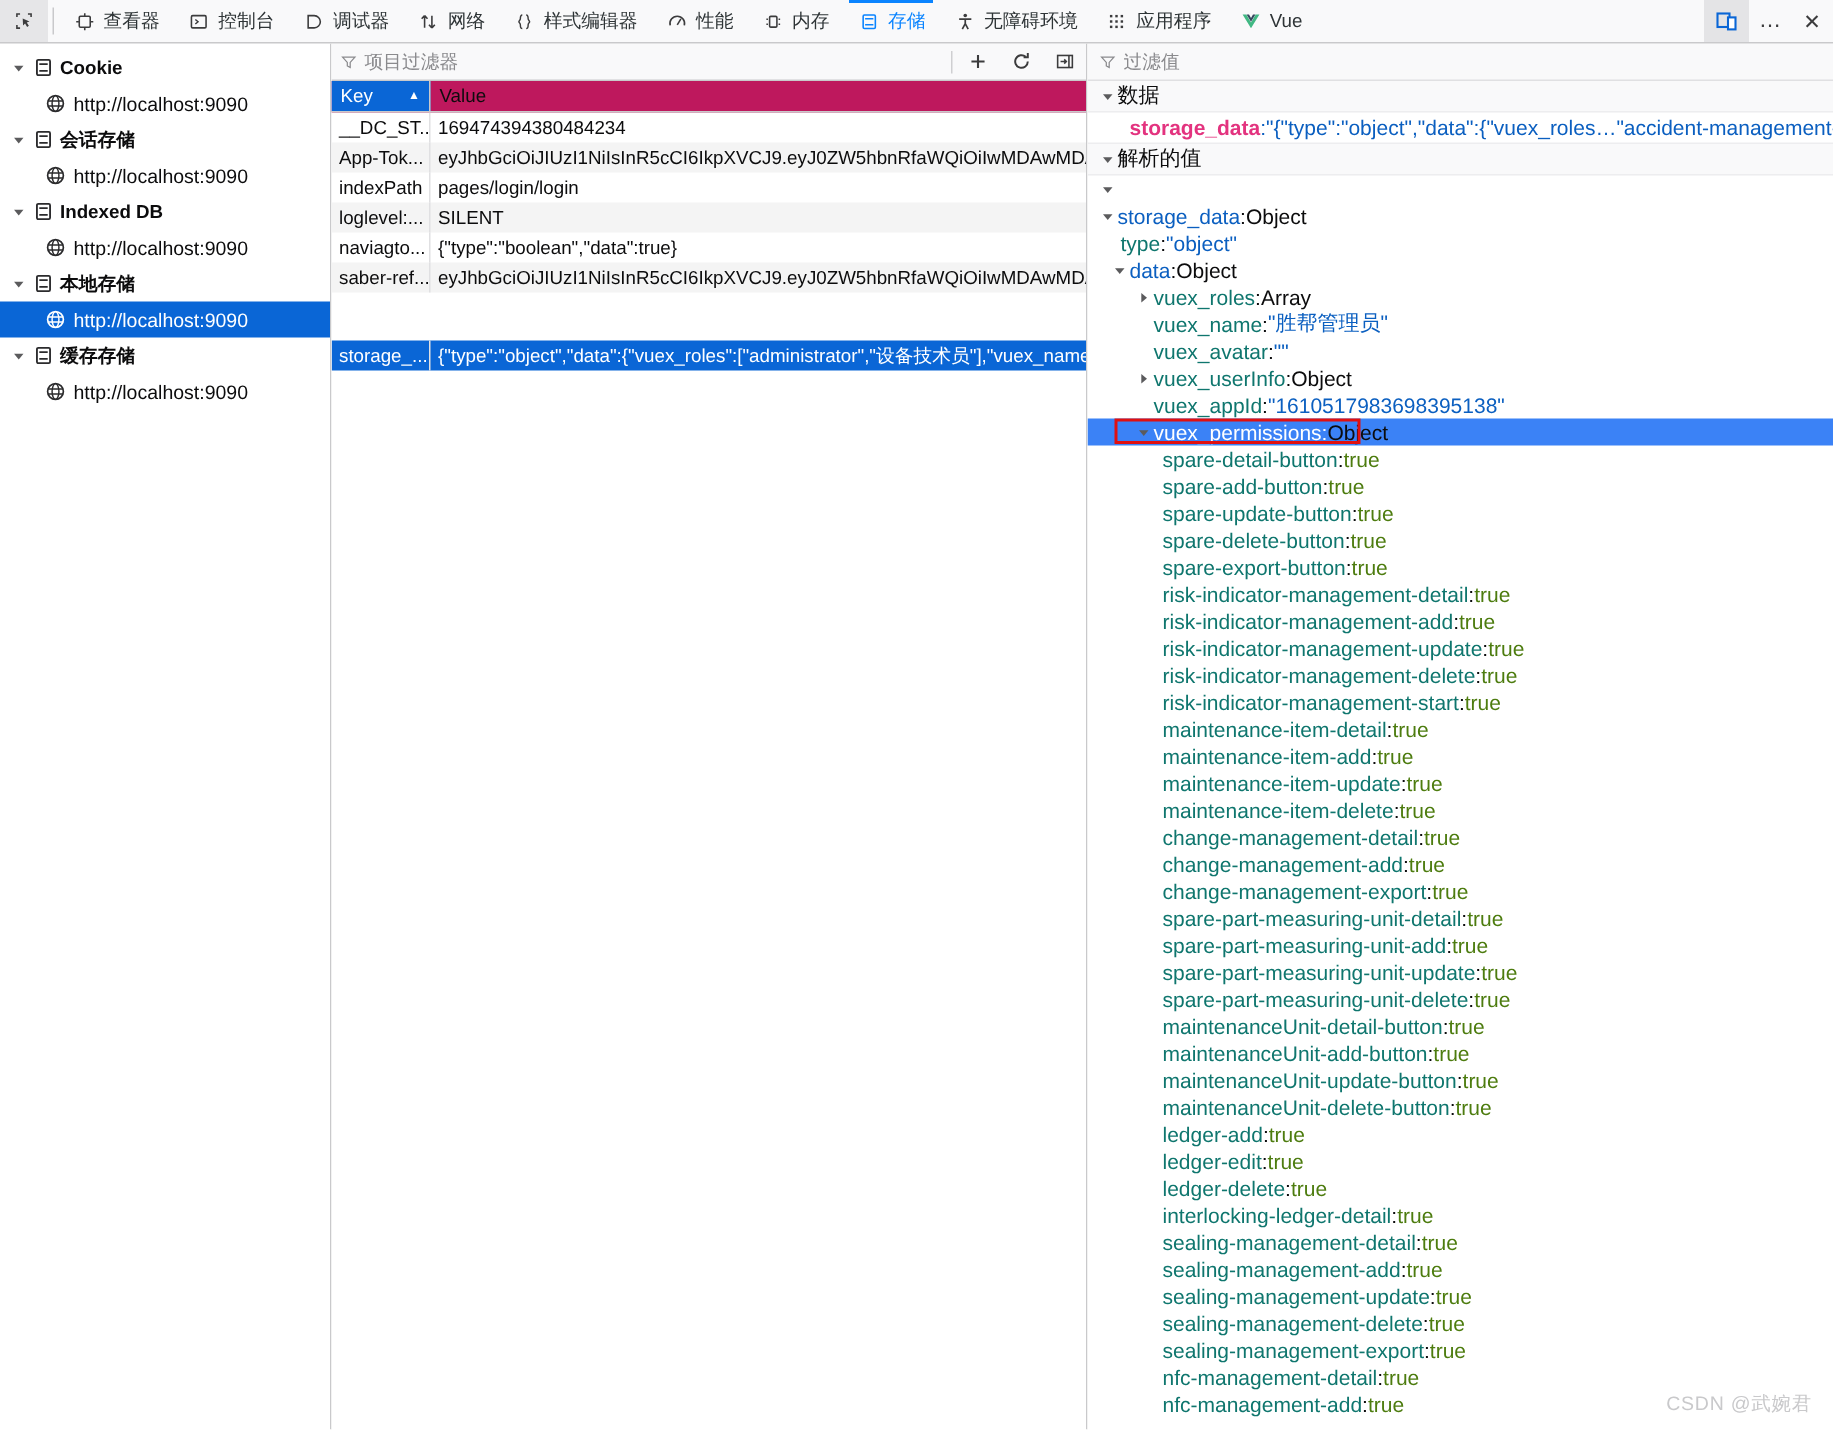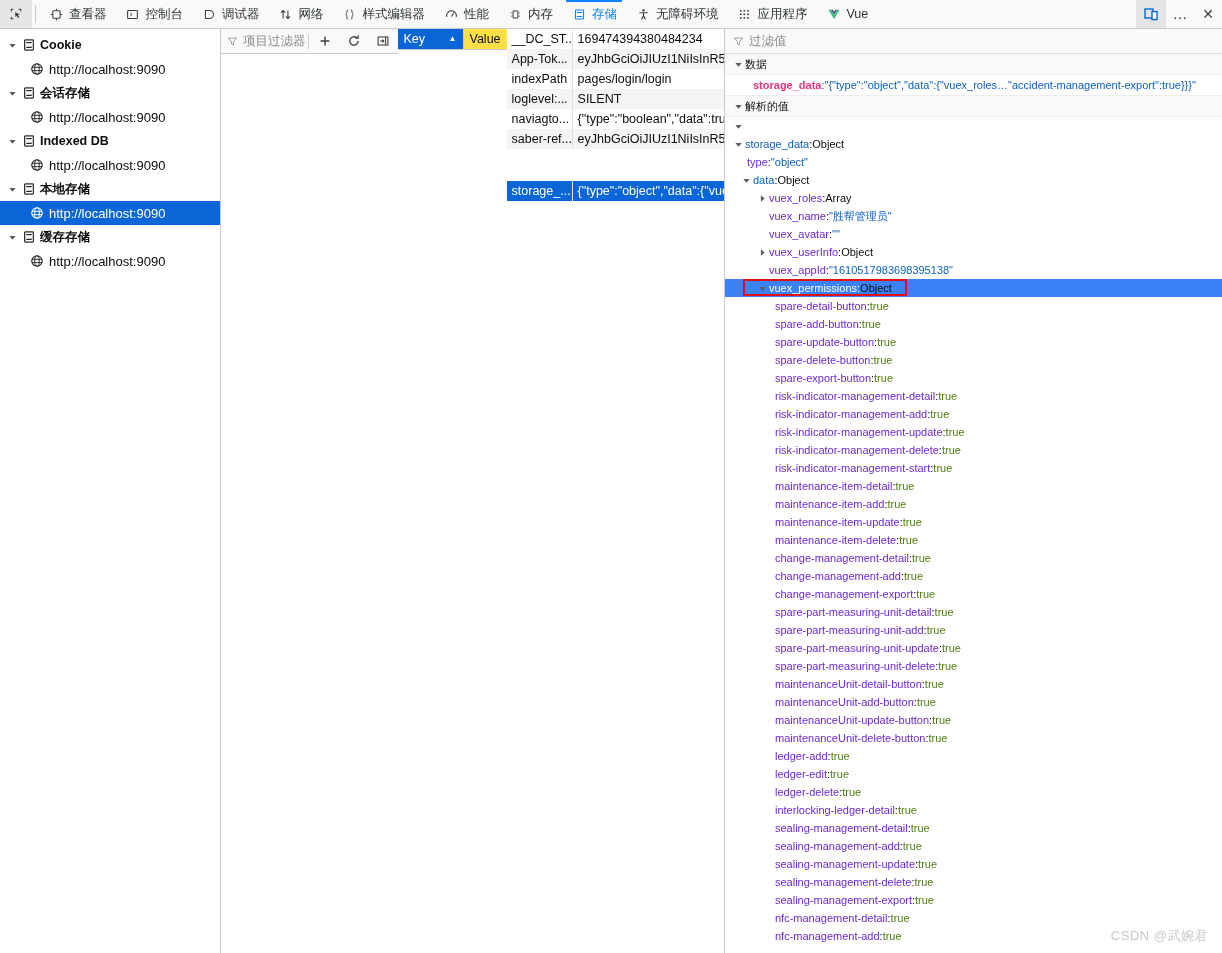--- a/index.html
+++ b/index.html
@@ -118,21 +118,21 @@
   }
   .tree-host.selected .globe { color: #ffffff; }
   .globe { color: #2b2b2d; display: inline-flex; flex: none; }
   .db-ico { color: #2b2b2d; display: inline-flex; flex: none; }
 
   
   #tablepane {
     width: 504px;
     min-width: 504px;
     display: flex;
-    flex-direction: row;
+    flex-direction: column;
     border-right: 1px solid #c9c9cb;
     background: #fff;
     overflow: hidden;
   }
   .pane-toolbar {
     height: 25px;
     display: flex;
     align-items: center;
     background: #f9f9fa;
     border-bottom: 1px solid #c9c9cb;
@@ -149,21 +149,21 @@
   .pt-btn {
     width: 29px; height: 24px;
     display: flex; align-items: center; justify-content: center;
     color: #3c3c3d;
   }
 
   .tbl-head {
     display: flex;
     height: 21px;
     border-bottom: 1px solid #c9c9cb;
-    background: #fde047;
+    background: #be185d;
     font-size: 12.5px;
   }
   .th {
     display: flex; align-items: center;
     padding: 0 6px;
     height: 100%;
     position: relative;
     cursor: default;
   }
   .th-key {
@@ -210,21 +210,21 @@
   }
   .dp-filter {
     height: 25px;
     display: flex; align-items: center; gap: 5px;
     padding-left: 8px;
     background: #f9f9fa;
     border-bottom: 1px solid #e0e0e2;
     color: #8a8a8d;
     font-size: 12.5px;
   }
-  .dp-body { flex: 1; overflow: hidden; font-size: 11px; }
+  .dp-body { flex: 1; overflow: hidden; font-size: 14px; }
 
   .drow {
     display: flex; align-items: center;
     height: 18px;
     white-space: nowrap;
     cursor: default;
   }
   .drow.sectionrow {
     background: #f9f9fa;
     border-bottom: 1px solid #ededef;
@@ -253,21 +253,21 @@
     height: 17px;
     border: 2px solid #e01010;
     pointer-events: none;
   }
   .ind { display: inline-block; flex: none; }
   .tw-cell {
     width: 14px; flex: none;
     display: inline-flex; align-items: center; justify-content: center;
     color: #5b5b5d;
   }
-  .k-prop { color: #6d28d9; }
+  .k-prop { color: #0f766e; }
   .k-obj  { color: #0b5fc0; }
   .k-bold { color: #e3337f; font-weight: bold; }
   .colon  { color: #0c0c0d; }
   .v-str  { color: #0b5fc0; }
   .v-bool { color: #4d7c0f; }
   .v-obj  { color: #0c0c0d; }
   .v-json { color: #0b5fc0; }
 
   
   #watermark {

